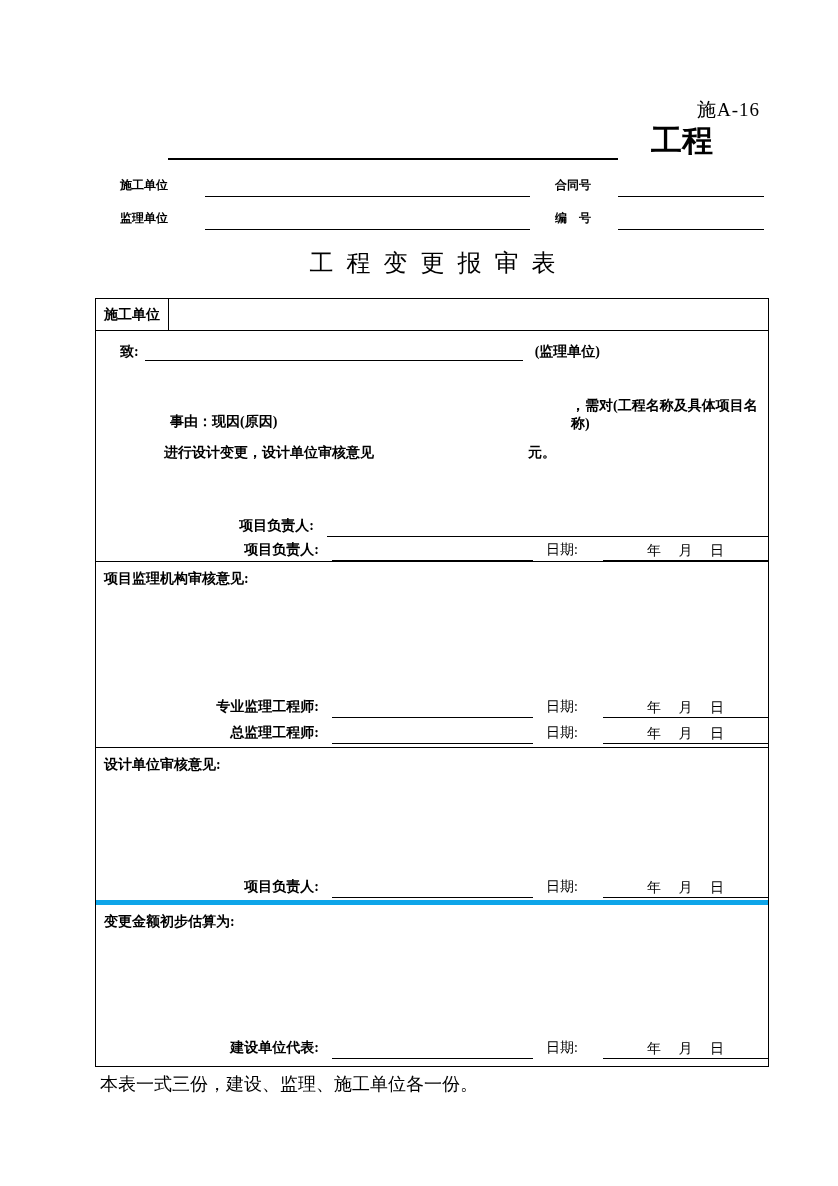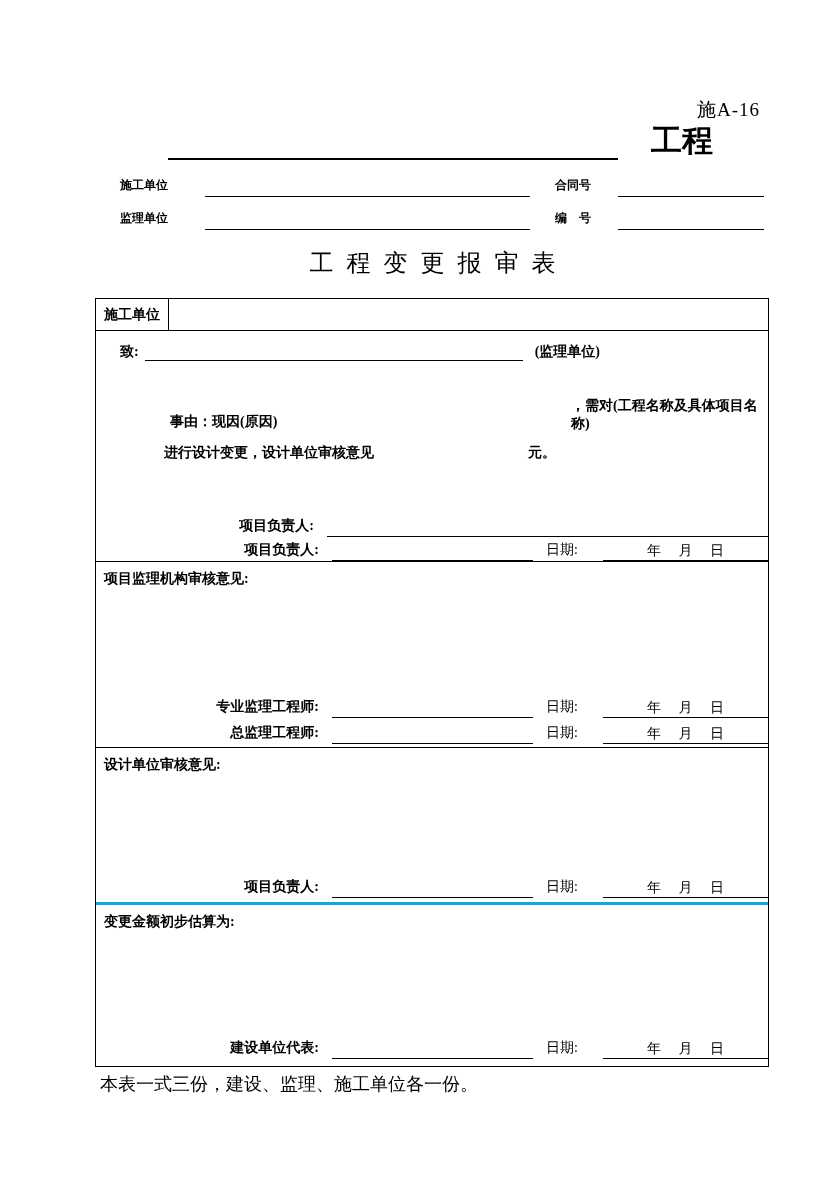--- a/index.html
+++ b/index.html
@@ -37,21 +37,21 @@
   .ci-label {
     width: 73px; border-right: 1px solid #000;
     display: flex; align-items: center; justify-content: center;
     font-weight: 600;
   }
   .ci-value { flex: 1; }
 
   .sec { position: relative; width: 100%; }
   .sec1 { height: 231px; border-bottom: 1px solid #000; }
   .sec2 { height: 186px; border-bottom: 1px solid #000; }
-  .sec3 { height: 157px; border-bottom: 3px solid #0ea5e9; }
+  .sec3 { height: 157px; border-bottom: 5px solid #0ea5e9; }
   .sec4 { height: 161px; }
   .sec-heading { position: absolute; left: 8px; top: 8px; font-weight: 600; }
   .comment-area { position: absolute; left: 1px; right: 1px; top: 32px; bottom: 58px; }
 
   .to-line { position: absolute; left: 24px; top: 12px; display: flex; align-items: flex-end; font-weight: 600; }
   .to-blank { width: 378px; border-bottom: 1px solid #000; height: 18px; margin-left: 6px; }
   .to-suffix { margin-left: 12px; }
 
   .body-line { position: absolute; font-weight: 600; }
 

